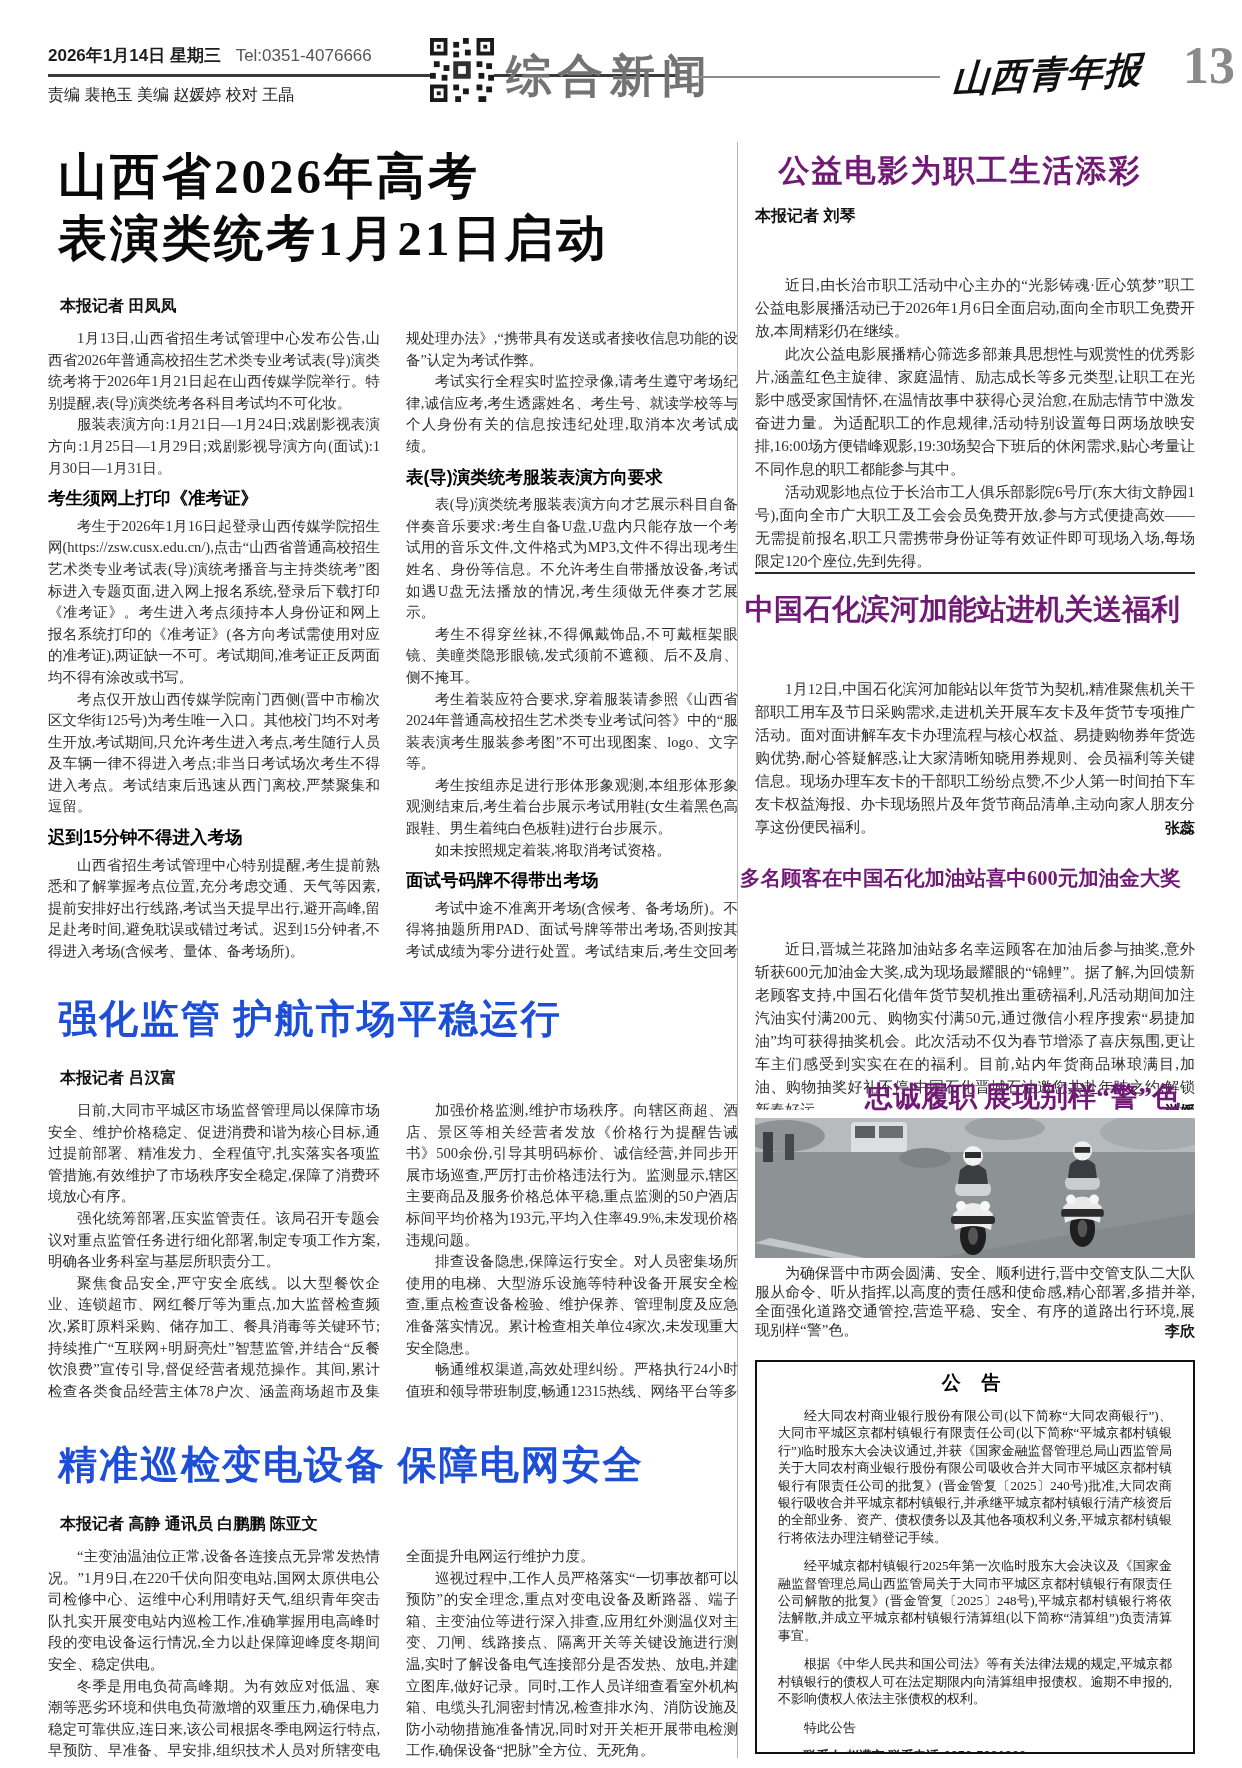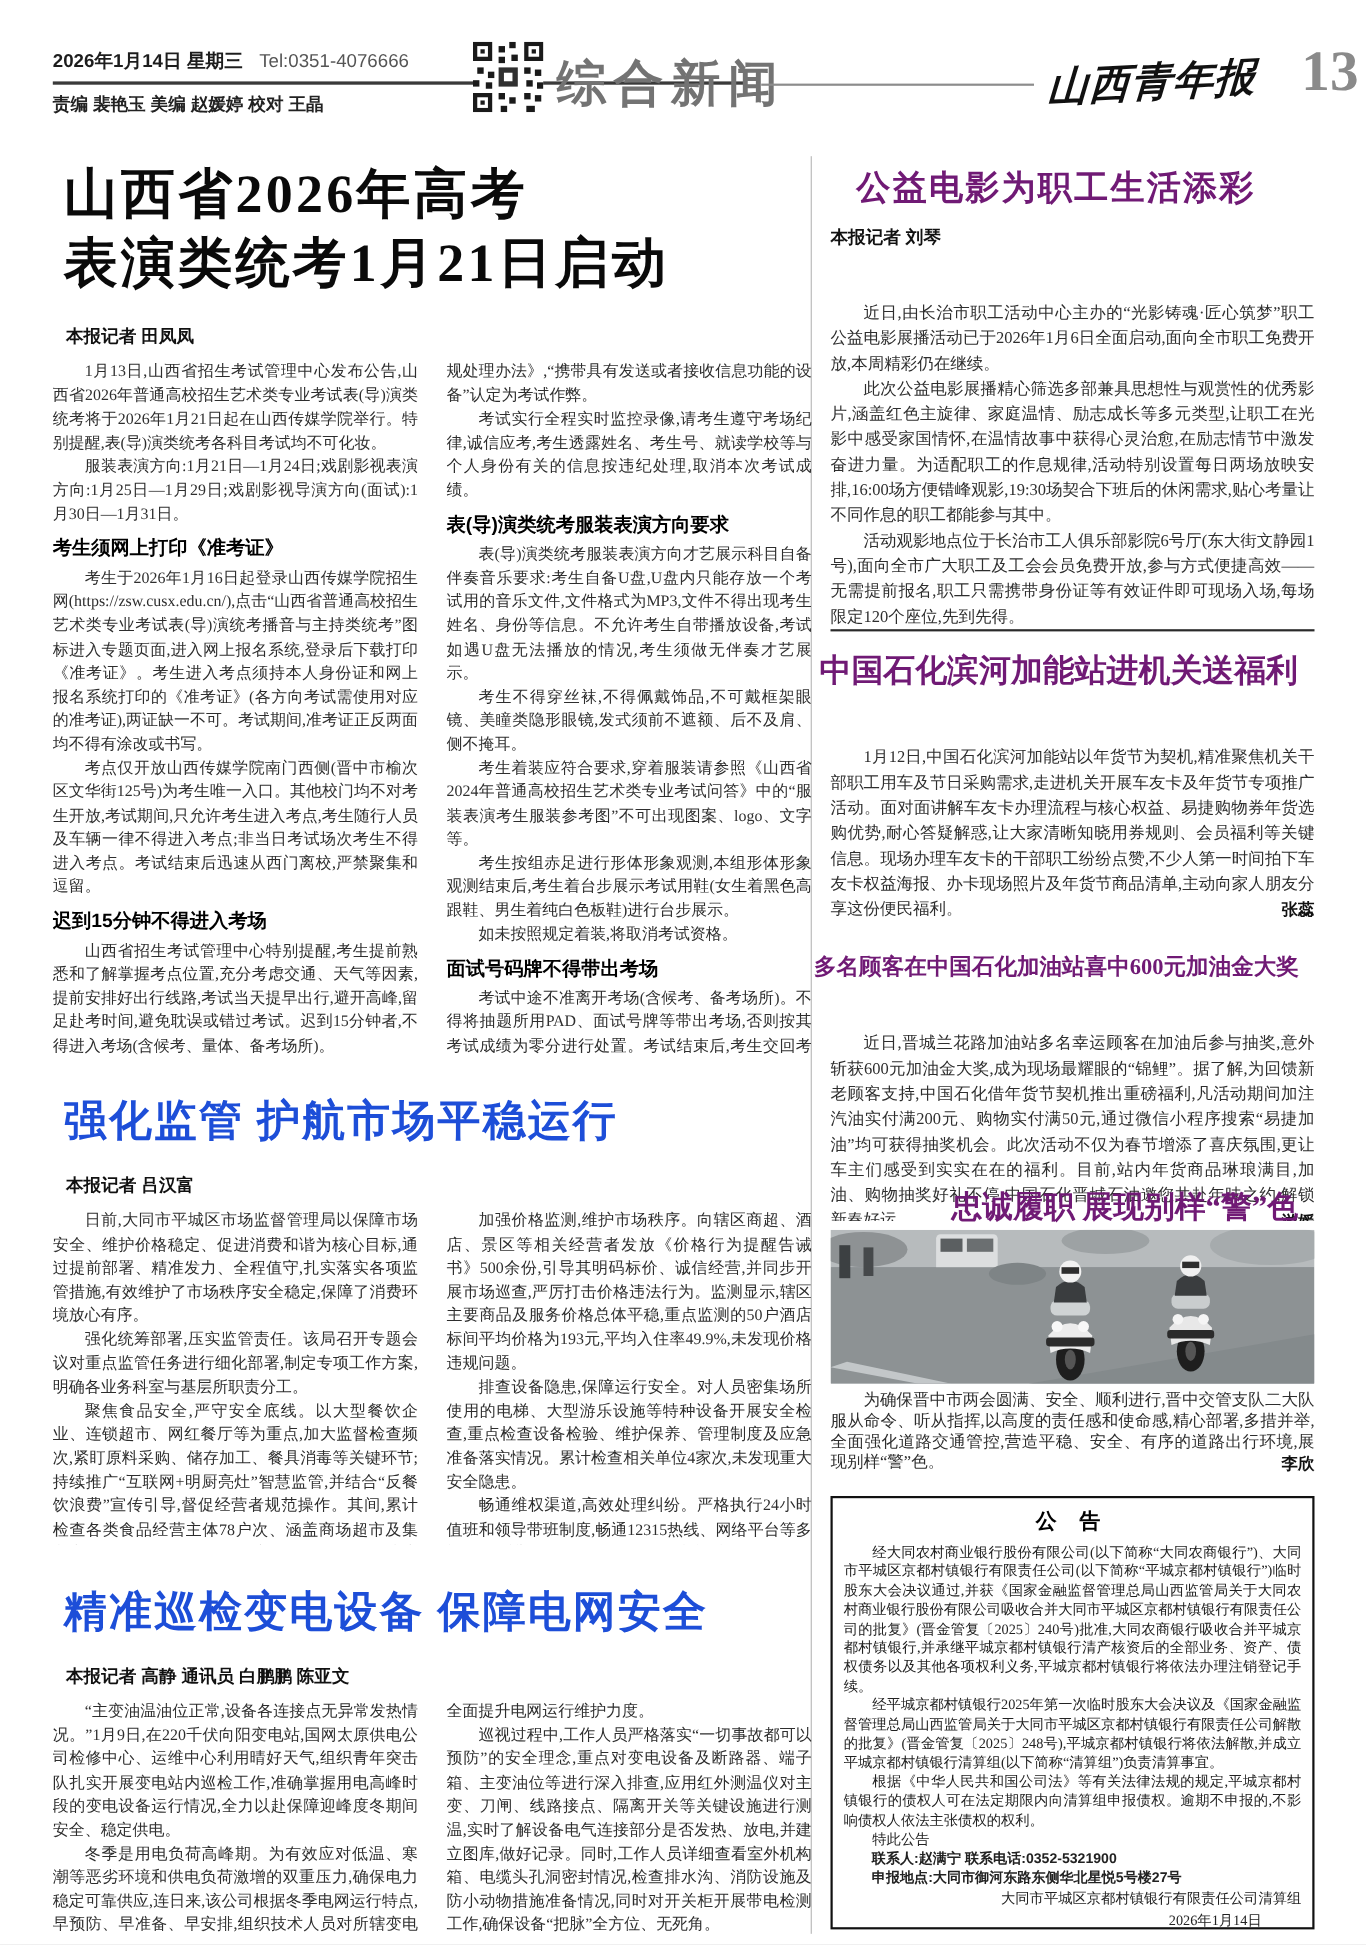--- a/index.html
+++ b/index.html
@@ -4,21 +4,21 @@
 <style>
   html,body{margin:0;padding:0;background:#d9d9d9;}
   .page{position:relative;width:1242px;height:1768px;margin:0 auto;background:#ffffff;
         overflow:hidden;font-family:"Liberation Serif","DejaVu Serif",serif;color:#262626;}
 
   
   .hdr-left{position:absolute;left:48px;top:44px;width:628px;}
   .hdr-date-row{font-family:"Liberation Sans","DejaVu Sans",sans-serif;font-size:17px;font-weight:bold;color:#1d1d1d;}
   .hdr-date-row .tel{font-weight:normal;color:#555;margin-left:10px;}
   .hdr-rule{height:3px;background:#3a3a3a;margin:7px 0 8px 0;}
-  .hdr-editors{font-family:"Liberation Sans","DejaVu Sans",sans-serif;font-size:16px;font-weight:bold;color:#222;}
+  .hdr-editors{font-family:"Liberation Sans","DejaVu Sans",sans-serif;font-size:16px;font-weight:normal;color:#222;}
   .qr{position:absolute;left:430px;top:38px;width:64px;height:64px;}
   .section-title{position:absolute;left:506px;top:46px;font-size:45px;font-weight:900;
                  color:#737373;letter-spacing:7px;font-family:"Liberation Serif",serif;}
   .hdr-line{position:absolute;left:692px;top:76px;width:248px;height:2px;background:#8c8c8c;}
   .paper-logo{position:absolute;left:952px;top:50px;font-size:37px;font-weight:900;font-style:italic;
               color:#111;transform:rotate(-3deg) skewX(-6deg);letter-spacing:1px;}
   .page-num{position:absolute;left:1154px;top:36px;font-size:52px;font-weight:900;color:#8a8a8a;
             font-family:"Liberation Serif",serif;margin-left:29px;}
 
   
@@ -45,21 +45,21 @@
   .rbody{position:absolute;left:755px;width:440px;overflow:hidden;text-align:justify;
          font-size:15px;line-height:23px;color:#2e2e2e;margin-top:36px;}
   .r-divider{position:absolute;left:755px;top:572px;width:440px;height:2px;background:#2a2a2a;}
   .photo-wrap{position:absolute;left:755px;top:1118px;width:440px;height:140px;overflow:hidden;}
   .caption-wrap{position:absolute;left:755px;top:1264px;width:440px;height:96px;overflow:hidden;
                 font-size:15px;line-height:19px;text-align:justify;color:#2e2e2e;}
 
   .notice{position:absolute;left:755px;top:1360px;width:416px;height:378px;border:2px solid #111;
           padding:6px 10px;overflow:hidden;}
   .notice-title{text-align:center;font-size:19px;font-weight:900;letter-spacing:8px;color:#000;margin:2px 0 6px 0;}
-  .notice p{margin:0;font-size:13px;line-height:17.4px;text-indent:2em;text-align:justify;color:#222;}
+  .notice p{margin:11px;font-size:13px;line-height:17.4px;text-indent:2em;text-align:justify;color:#222;}
   .notice .meta{text-indent:2em;font-weight:bold;font-family:"Liberation Sans","DejaVu Sans",sans-serif;font-size:12.8px;}
   .notice .sig{text-align:right;text-indent:0;font-size:13px;margin-top:2px;}
 </style>
 </head>
 <body>
 
 <div class="page">
 
   <div class="hdr-left">
     <div class="hdr-date-row">

